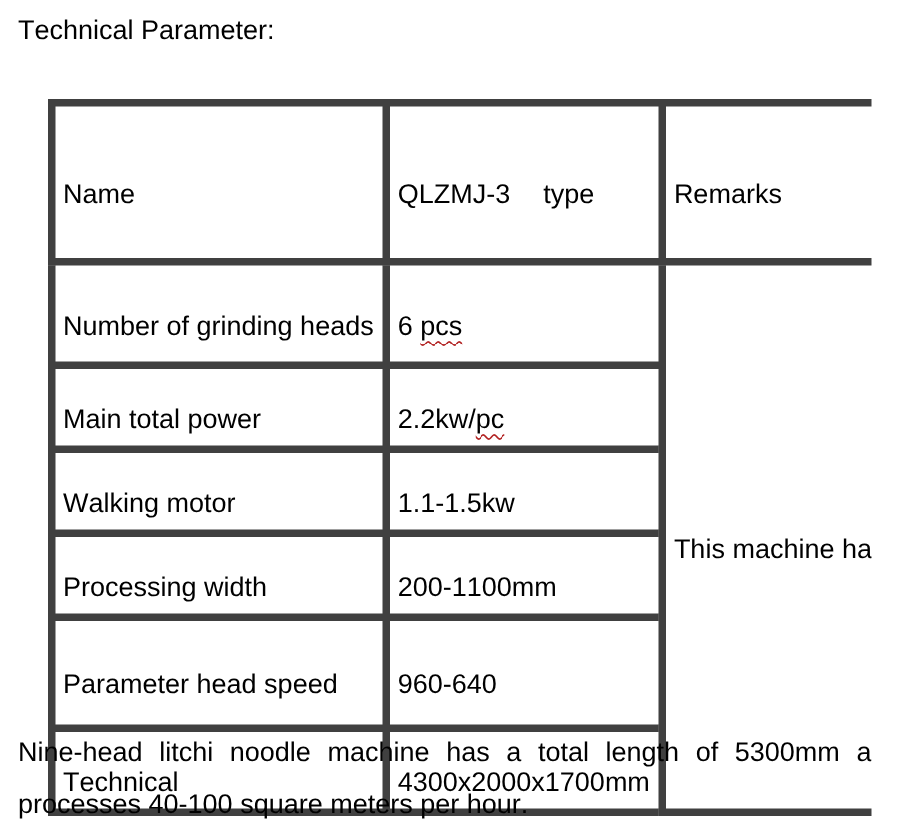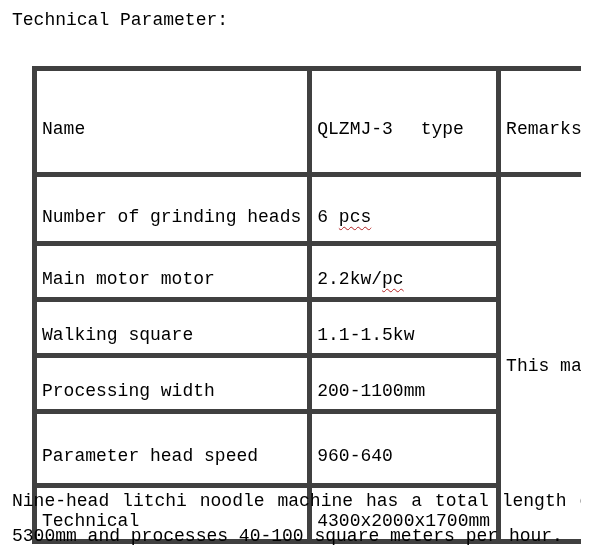--- a/index.html
+++ b/index.html
@@ -6,21 +6,21 @@
     margin: 0;
     padding: 0;
     background: #ffffff;
   }
   .page {
     position: relative;
     width: 581px;
     height: 552px;
     background: #ffffff;
     color: #000000;
-    font-family: Liberation Mono, monospace;
+    font-family: Liberation Sans, sans-serif;
     font-kerning: none;
     overflow: hidden;
   }
   .heading {
     position: absolute;
     left: 12px;
     top: 8px;
     font-size: 18px;
     line-height: 24px;
     white-space: nowrap;
@@ -97,26 +97,26 @@
         <td>Remarks</td>
       </tr>
 
       <tr class="r2">
         <td class="wrap">Number of grinding heads</td>
         <td><span>6 </span><span class="sq">pcs</span></td>
         <td class="remarks-cell" rowspan="6">This machine has 4 type, 6 type, 9 type to choose .</td>
       </tr>
 
       <tr class="r3">
-        <td>Main motor motor</td>
+        <td>Main total power</td>
         <td><span>2.2kw/</span><span class="sq">pc</span></td>
       </tr>
 
       <tr class="r4">
-        <td>Walking square</td>
+        <td>Walking motor</td>
         <td>1.1-1.5kw</td>
       </tr>
 
       <tr class="r5">
         <td>Processing width</td>
         <td>200-1100mm</td>
       </tr>
 
       <tr class="r6">
         <td class="wrap justify">Parameter head speed</td>

